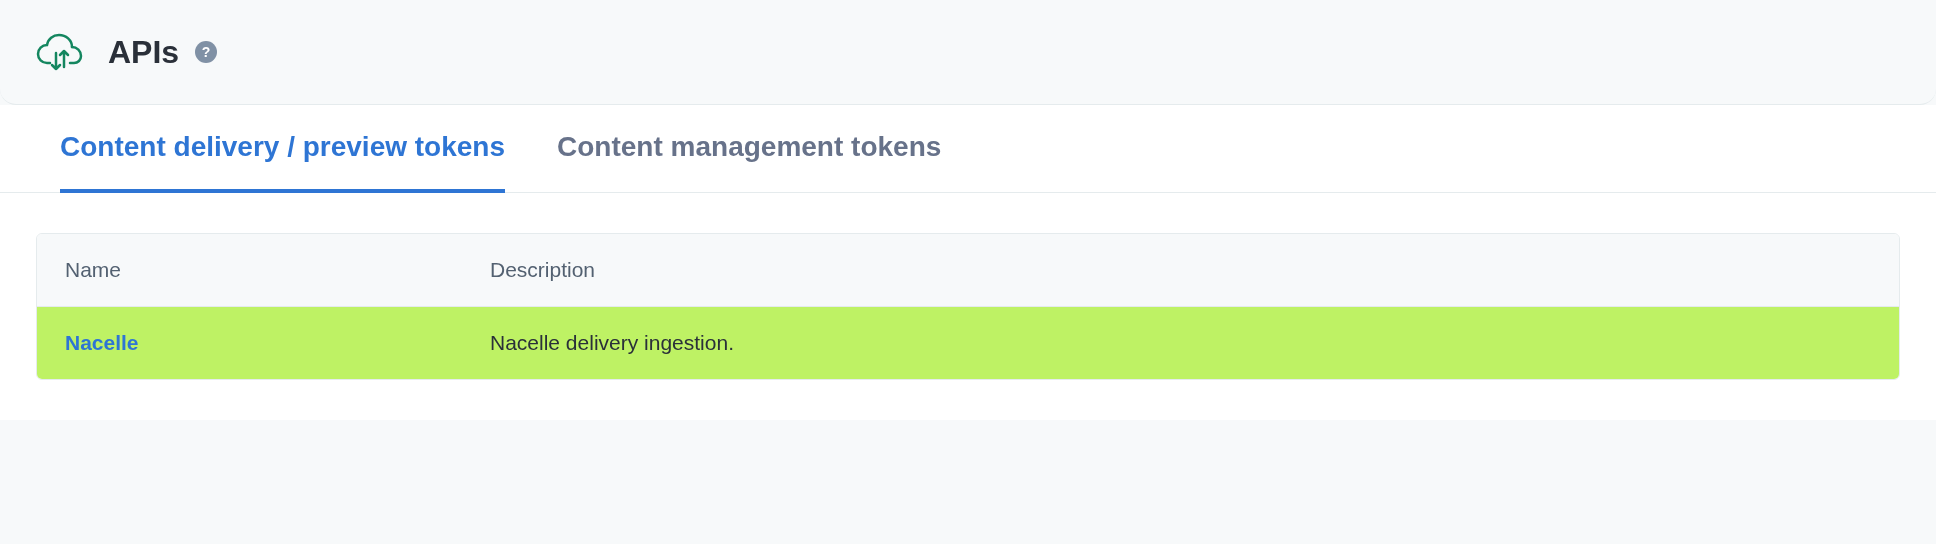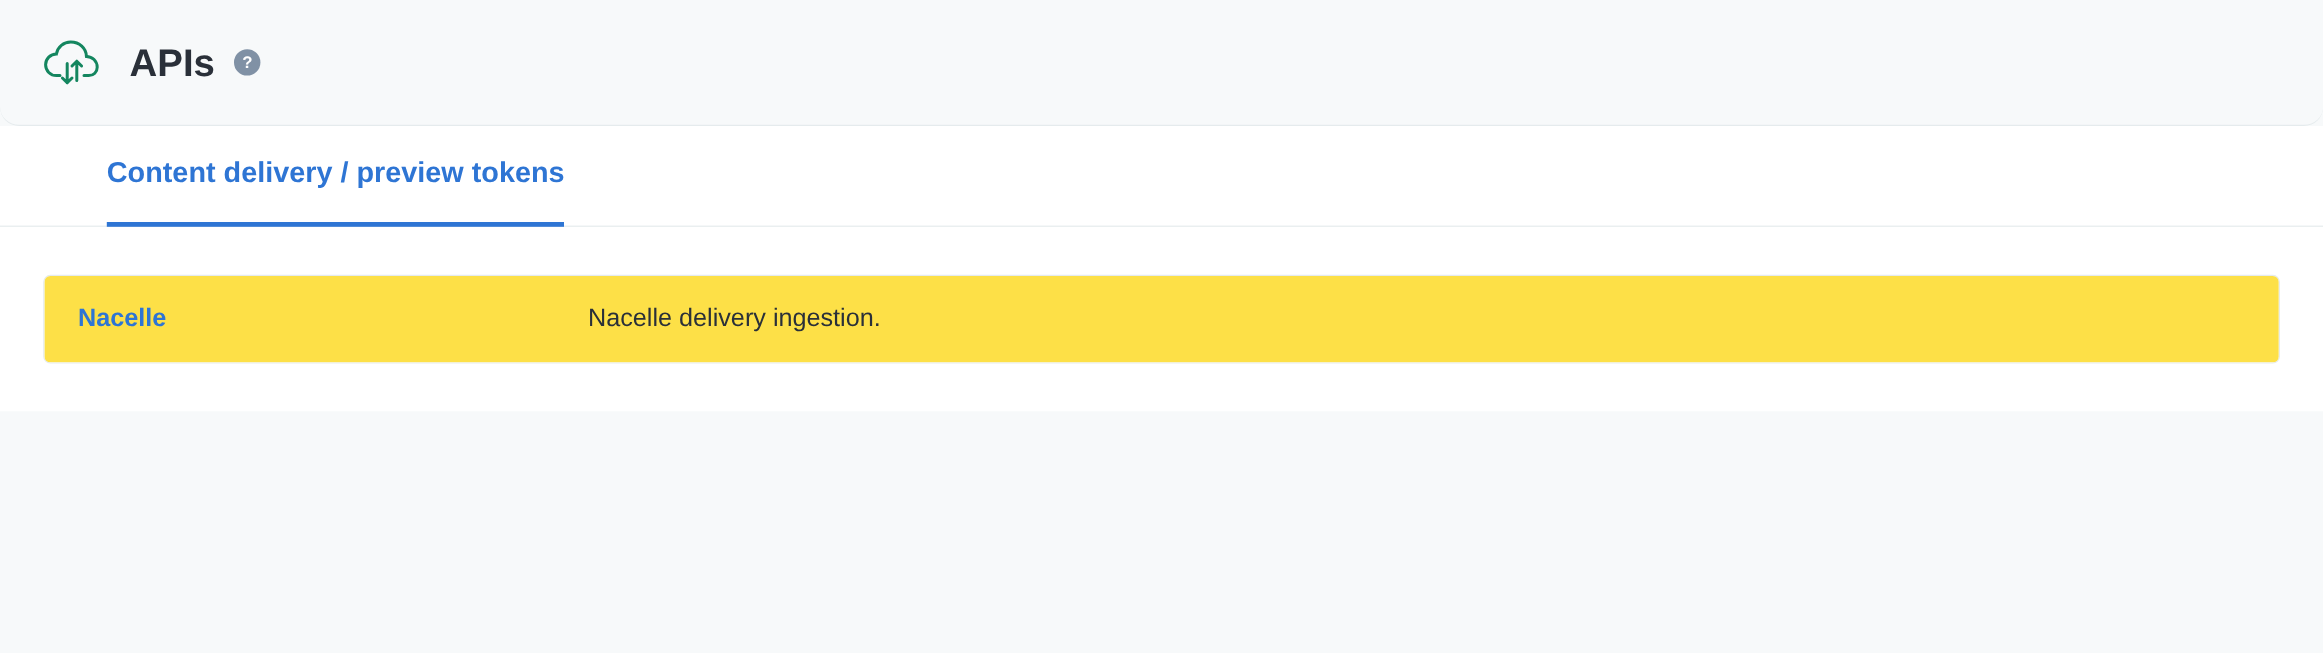--- a/index.html
+++ b/index.html
@@ -51,27 +51,26 @@
     }
     .tabs {
       display: flex;
       padding: 0 36px;
       gap: 52px;
       border-bottom: 1px solid #e5ebed;
       padding-left: 60px;
     }
     .tab {
       padding: 26px 0;
-      font-size: 24px;
+      font-size: 28px;
       font-weight: 600;
       color: #67728a;
       cursor: pointer;
       border-bottom: 4px solid transparent;
       margin-bottom: -1px;
-      margin-left: 29px;
     }
     .tab.active {
       color: #2e75d4;
       border-bottom-color: #2e75d4;
     }
     .table-container {
       padding: 40px 36px;
     }
     .table {
       border: 1px solid #e5ebed;
@@ -80,21 +79,21 @@
       width: 100%;
     }
     .table-header {
       display: flex;
       background: #f7f9fa;
       padding: 24px 28px;
       border-bottom: 1px solid #e5ebed;
     }
     .table-row {
       display: flex;
-      background: #fde047;
+      background: #bef264;
       padding: 24px 28px;
     }
     .col-name {
       width: 425px;
       font-size: 21px;
       color: #536171;
     }
     .col-desc {
       flex: 1;
       font-size: 21px;
@@ -122,24 +121,29 @@
       <path d="M28 20L28 36M28 20L24 24M28 20L32 24" stroke="#14865f" stroke-width="2.5" fill="none" stroke-linecap="round" stroke-linejoin="round"></path>
     </svg>
   </div>
   <h1 class="header-title">APIs</h1>
   <div class="help-icon">?</div>
 </div>
 
 <div class="content-area">
   <div class="tabs">
     <div class="tab active">Content delivery / preview tokens</div>
+    <div class="tab">Content management tokens</div>
   </div>
 
   <div class="table-container">
     <div class="table">
+      <div class="table-header">
+        <div class="col-name">Name</div>
+        <div class="col-desc">Description</div>
+      </div>
       <div class="table-row">
         <div class="col-name">
           <a>Nacelle</a>
         </div>
         <div class="col-desc">Nacelle delivery ingestion.</div>
       </div>
     </div>
   </div>
 </div>
 

